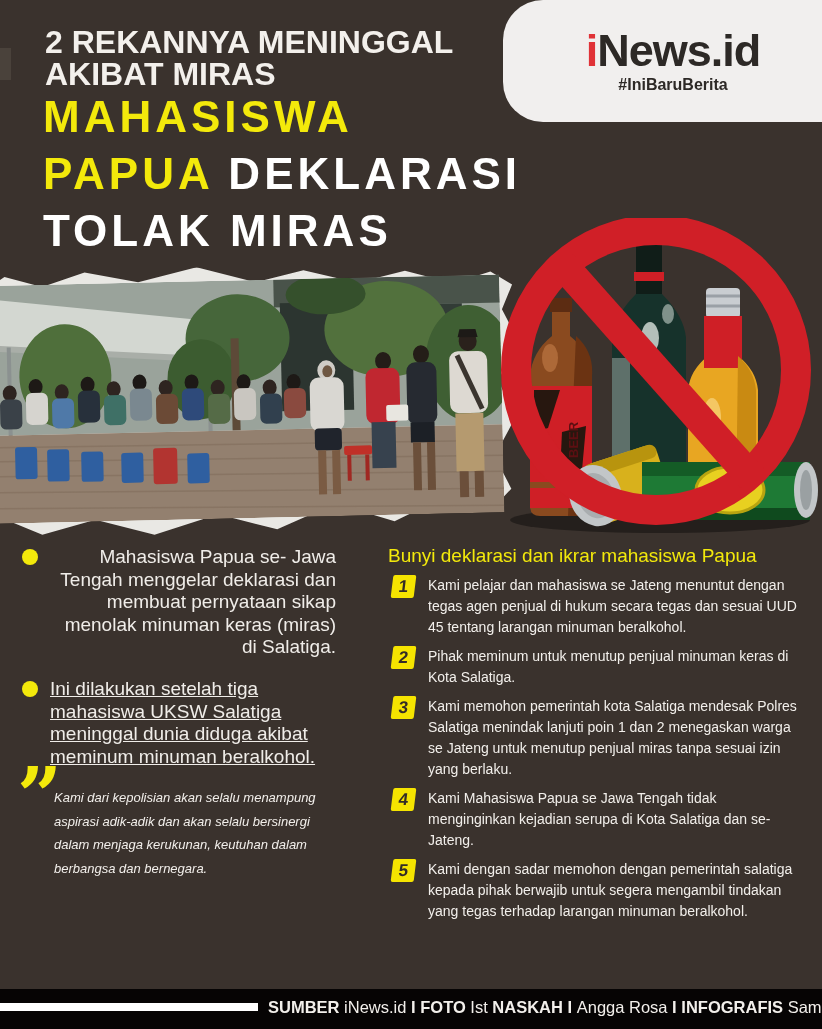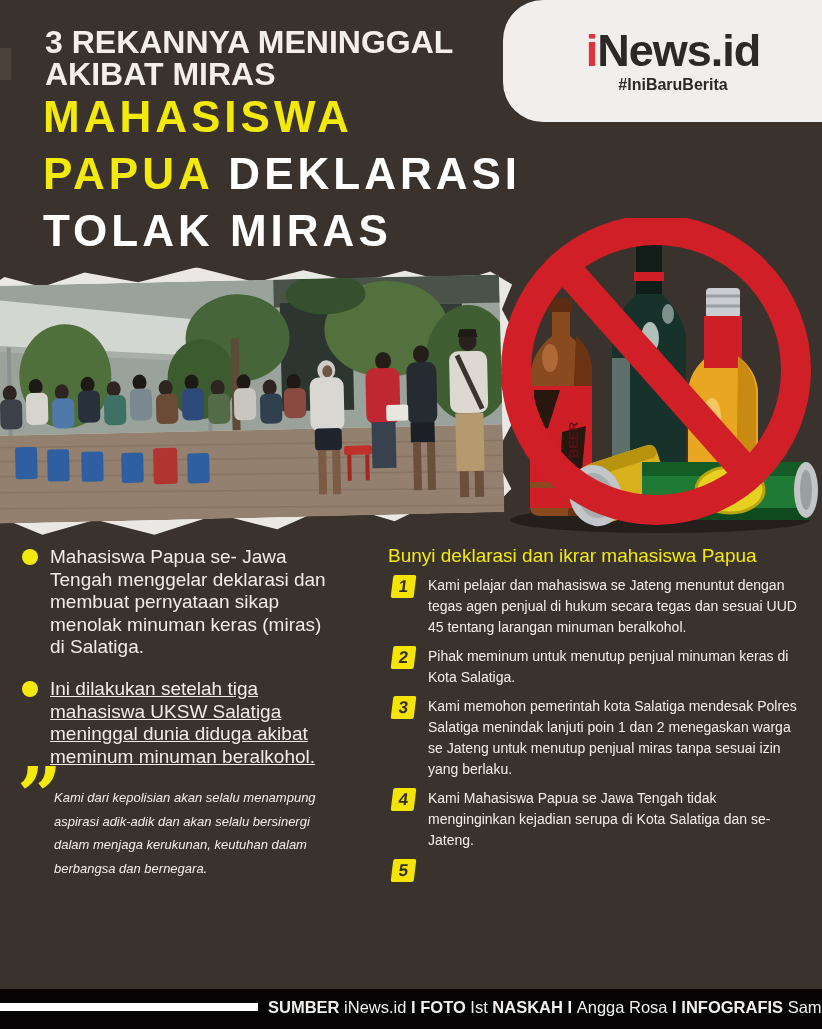--- a/index.html
+++ b/index.html
@@ -56,21 +56,21 @@
 <div id="frame">
 
   <div class="brand-card">
     <div class="logo"><span class="logo-i">i</span><span>News.id</span></div>
     <div class="tagline">#IniBaruBerita</div>
   </div>
 
   <div class="corner-scrap"></div>
 
   <div class="kicker">
-    <div>3 REKANNYA MENINGGAL</div>
+    <div>2 REKANNYA MENINGGAL</div>
     <div>AKIBAT MIRAS</div>
   </div>
   <div class="main-head">
     <div class="yel">MAHASISWA</div>
     <div><span class="yel">PAPUA</span><span> DEKLARASI</span></div>
     <div>TOLAK MIRAS</div>
   </div>
 
   <div class="photo-wrap">
     <div class="paper"></div>
@@ -221,21 +221,21 @@
         <ellipse cx="316" cy="272" rx="6" ry="20" fill="#9aa0a2"></ellipse>
       </g>
 
       <g>
         <circle cx="166" cy="152" r="140" fill="none" stroke="#d01f27" stroke-width="30"></circle>
         <line x1="72" y1="46" x2="262" y2="260" stroke="#d01f27" stroke-width="30"></line>
       </g>
     </svg>
   </div>
 
-  <div class="bullet" style="left:22px;top:546px;">
+  <div class="bullet" style="left:22px;top:546px;text-align:right;">
     <div class="dot"></div>
     <div class="bullet-text">Mahasiswa Papua se- Jawa Tengah menggelar deklarasi dan membuat pernyataan sikap menolak minuman keras (miras) di Salatiga.</div>
   </div>
   <div class="bullet" style="left:22px;top:678px;text-decoration:underline;">
     <div class="dot"></div>
     <div class="bullet-text">Ini dilakukan setelah tiga mahasiswa UKSW Salatiga meninggal dunia diduga akibat meminum minuman beralkohol.</div>
   </div>
 
   <div class="quote-mark">”</div>
   <div class="quote-text">Kami dari kepolisian akan selalu menampung aspirasi adik-adik dan akan selalu bersinergi dalam menjaga kerukunan, keutuhan dalam berbangsa dan bernegara.</div>
@@ -254,20 +254,21 @@
     <div class="decl-item">
       <div class="badge">3</div>
       <div class="decl-text">Kami memohon pemerintah kota Salatiga mendesak Polres Salatiga menindak lanjuti poin 1 dan 2 menegaskan warga se Jateng untuk menutup penjual miras tanpa sesuai izin yang berlaku.</div>
     </div>
     <div class="decl-item">
       <div class="badge">4</div>
       <div class="decl-text">Kami Mahasiswa Papua se Jawa Tengah tidak menginginkan kejadian serupa di Kota Salatiga dan se-Jateng.</div>
     </div>
     <div class="decl-item">
       <div class="badge">5</div>
+      <div class="decl-text">Kami dengan sadar memohon dengan pemerintah salatiga kepada pihak berwajib untuk segera mengambil tindakan yang tegas terhadap larangan minuman beralkohol.</div>
     </div>
   </div>
 
   <div class="footer">
     <div class="footer-line"></div>
     <div class="credits">
       <span style="font-weight: bold;">SUMBER </span><span>iNews.id</span><span style="font-weight: bold;"> I </span><span style="font-weight: bold;">FOTO</span><span> Ist </span><span style="font-weight: bold;">NASKAH</span><span style="font-weight: bold;"> I </span><span>Angga Rosa</span><span style="font-weight: bold;">  I </span><span style="font-weight: bold;">INFOGRAFIS</span><span> Samsul</span>
     </div>
   </div>
 

